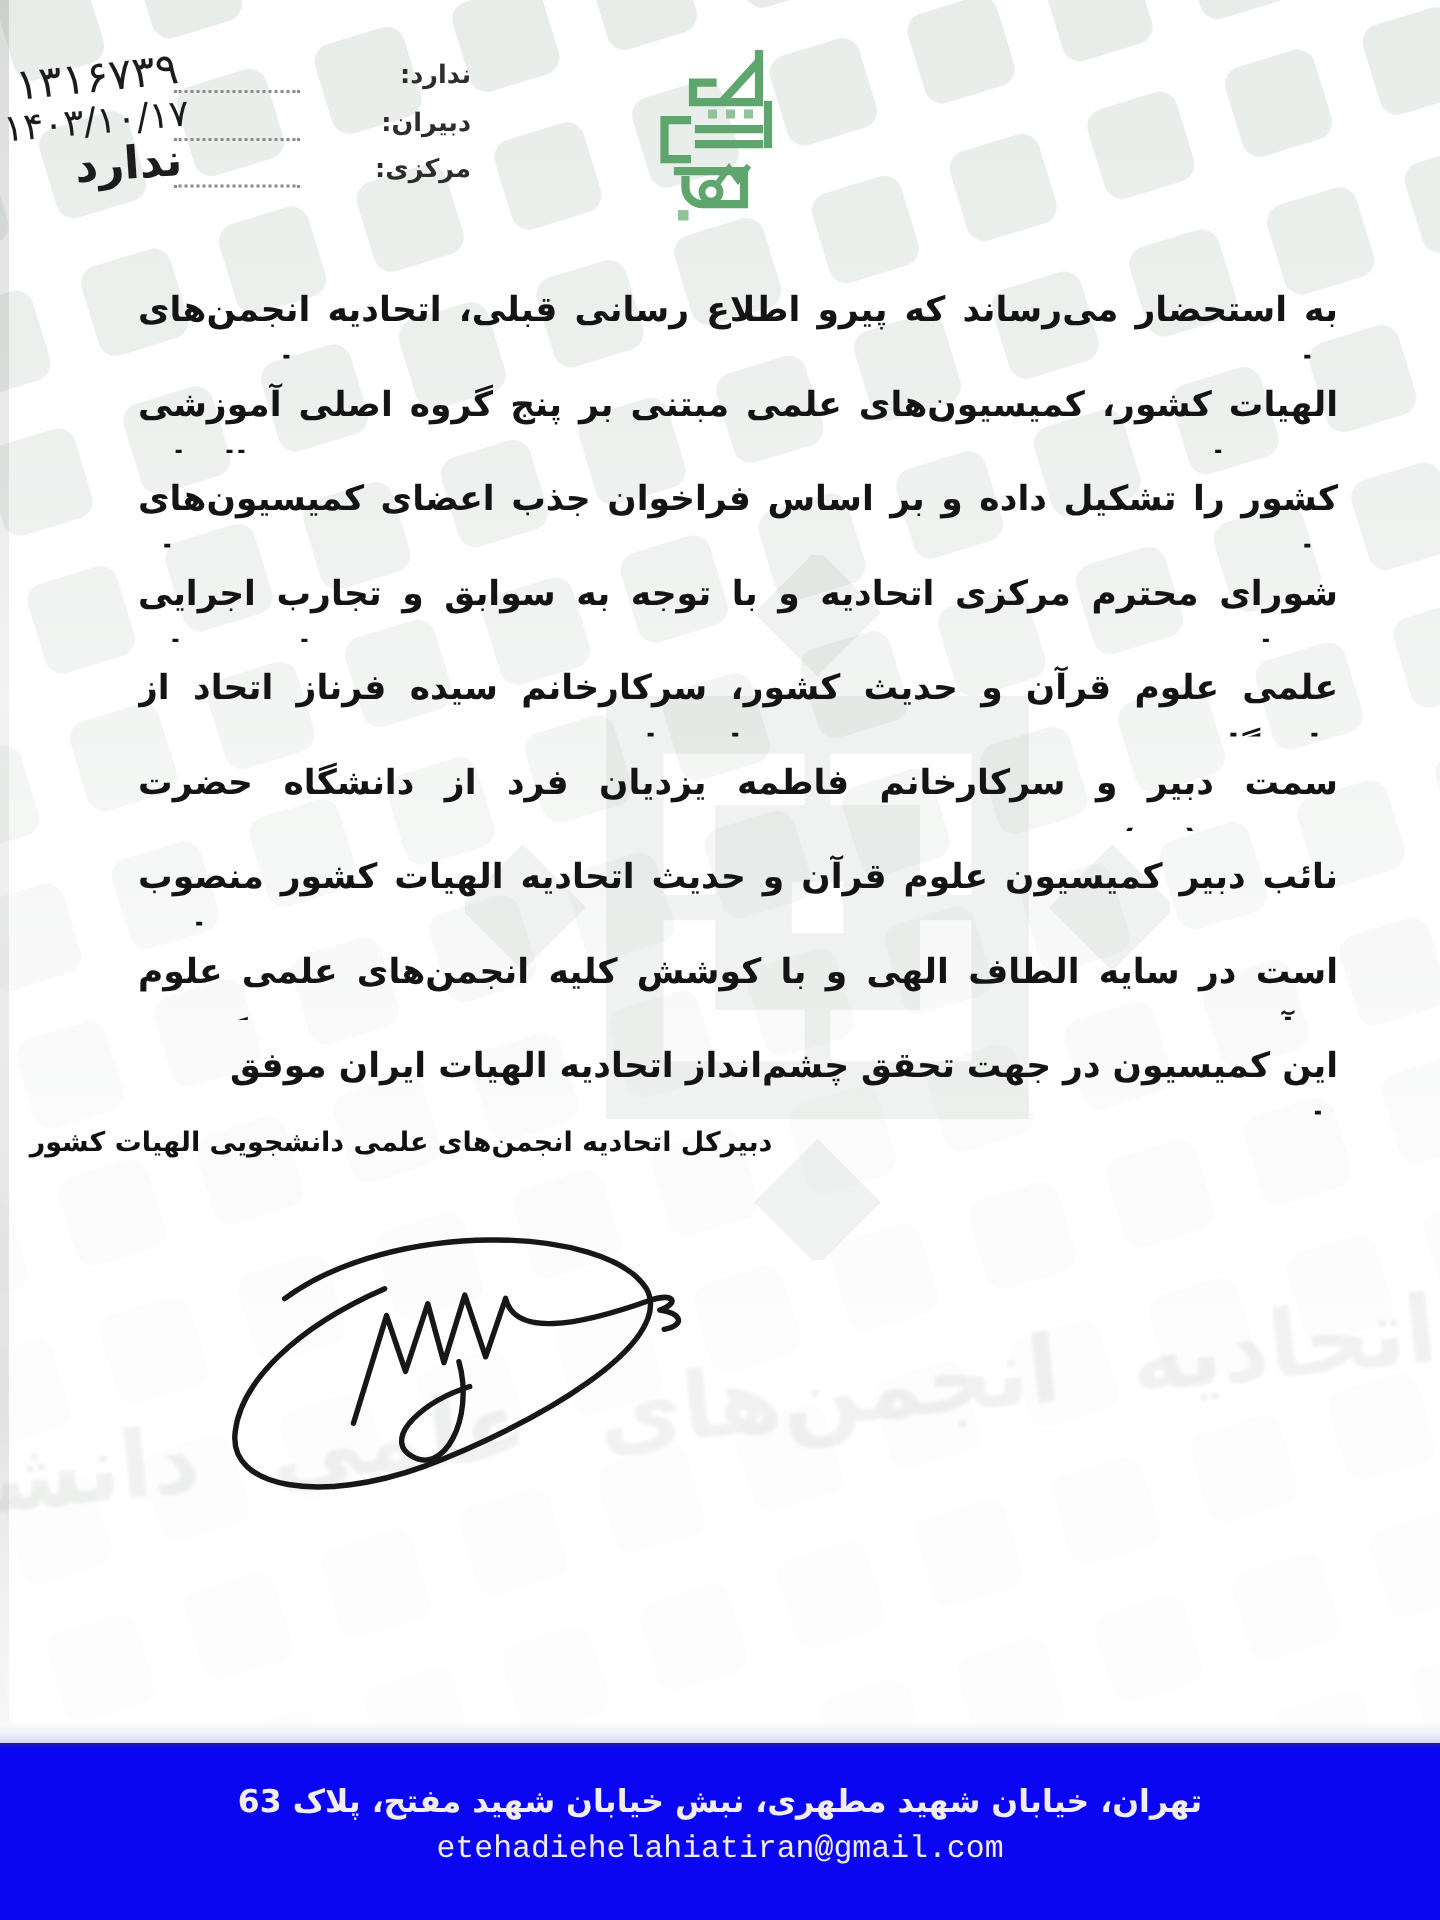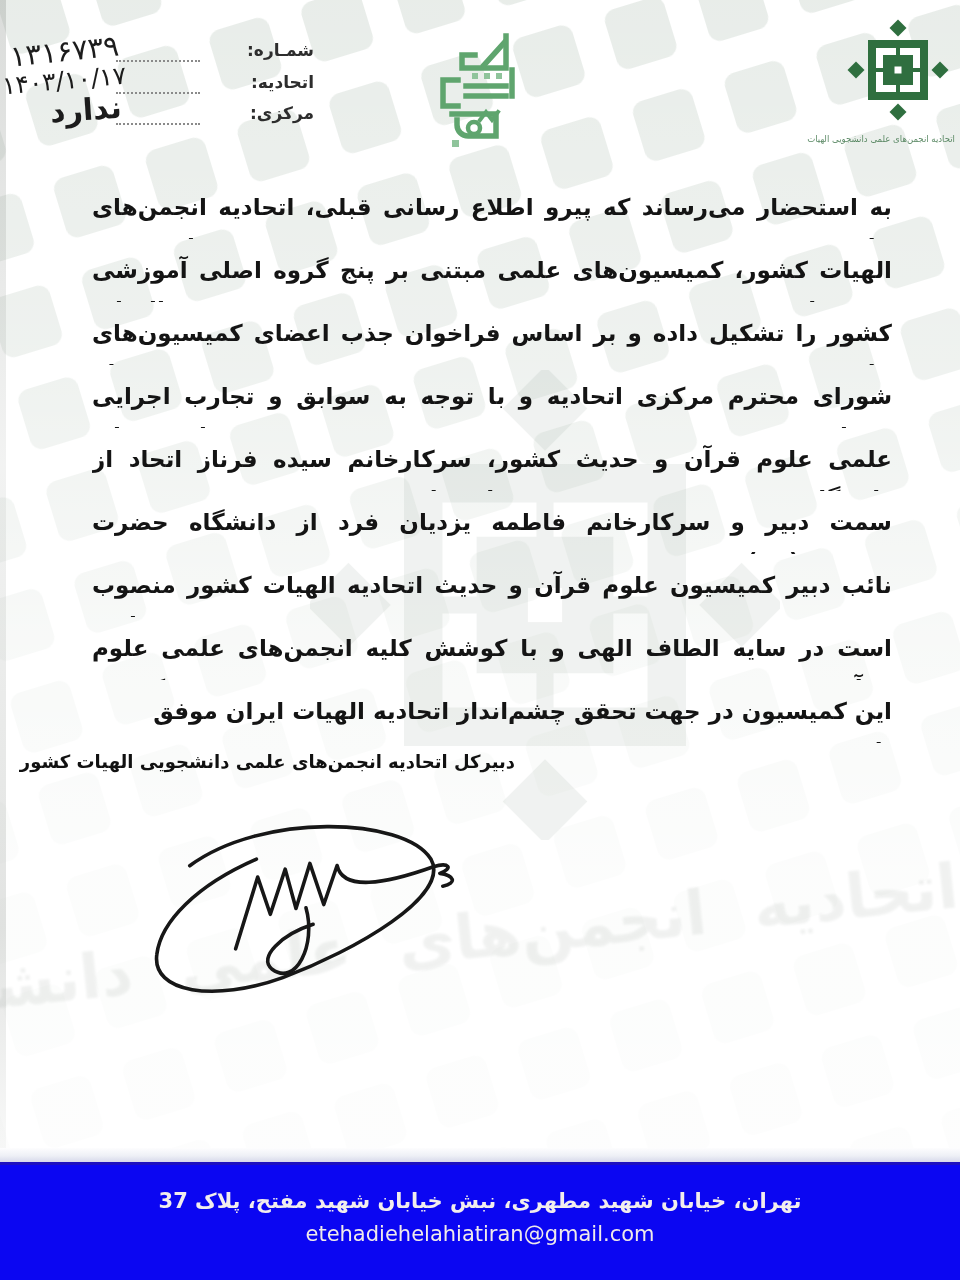--- a/index.html
+++ b/index.html
@@ -59,21 +59,21 @@
 
   .signature { position:absolute; left:138px; top:816px; z-index:3; transform:rotate(-4deg); }
 
   
   .pre-footer { position:absolute; left:0; bottom:118px; width:960px; height:14px; z-index:4;
     background:linear-gradient(to bottom,#fdfdfe 0%, #eef0f6 55%, #d7d9ea 100%); }
   .footer { position:absolute; left:0; bottom:0; width:960px; height:118px; z-index:5;
     background:#0b06f2; border-top:3px solid #1d10c0; text-align:center; }
   .footer-address { margin-top:24px; direction:rtl; font-size:21px; font-weight:bold;
     color:#f2eded; letter-spacing:0.5px; }
-  .footer-email { margin-top:9px; font-size:21px; color:#f0eaea; }
+  .footer-email { margin-top:9px; font-size:21px; color:#f0eaea;font-family:Liberation Mono, monospace; }
 </style>
 </head>
 <body>
 
 <div class="page">
 
   <svg class="bg-pattern" width="960" height="1160">
     <defs>
       <pattern id="sq" width="96" height="96" patternUnits="userSpaceOnUse" patternTransform="rotate(-17) translate(-10,-10)">
         <rect x="6" y="6" width="62" height="62" rx="12" fill="#e6ebe7"></rect>
@@ -99,22 +99,22 @@
         <rect x="39" y="-7" width="14" height="14" transform="rotate(45 46 0)"></rect>
         <rect x="-7" y="39" width="14" height="14" transform="rotate(45 0 46)"></rect>
         <rect x="-53" y="-7" width="14" height="14" transform="rotate(45 -46 0)"></rect>
       </g>
     </g>
   </svg>
 
   <div class="wm-text">اتحادیه انجمن‌های علمی دانشجویی</div>
 
   <div class="hdr">
-    <div class="hdr-label" style="left:196px; top:40px;">شمـاره:</div>
-    <div class="hdr-label" style="left:196px; top:72px;">اتحادیه:</div>
+    <div class="hdr-label" style="left:196px; top:40px;">ندارد:</div>
+    <div class="hdr-label" style="left:196px; top:72px;">دبیران:</div>
     <div class="hdr-label" style="left:196px; top:103px;">مرکزی:</div>
     <div class="hdr-dots" style="left:116px; top:42px;"></div>
     <div class="hdr-dots" style="left:116px; top:74px;"></div>
     <div class="hdr-dots" style="left:116px; top:105px;"></div>
     <div class="hand hand-1">۱۳۱۶۷۳۹</div>
     <div class="hand hand-2">۱۴۰۳/۱۰/۱۷</div>
     <div class="hand hand-3">ندارد</div>
   </div>
 
   <svg class="kufic-logo" width="100" height="122" viewBox="0 0 100 122">
@@ -130,41 +130,20 @@
       <path d="M52 92 l6 -8 l6 8 l6 -8" stroke-width="4"></path>
     </g>
     <g fill="#8fc49b">
       <rect x="44" y="45" width="6" height="6"></rect>
       <rect x="56" y="45" width="6" height="6"></rect>
       <rect x="68" y="45" width="6" height="6"></rect>
       <rect x="24" y="112" width="7" height="7"></rect>
     </g>
   </svg>
 
-  <div class="emblem">
-    <svg width="110" height="110" viewBox="0 0 110 110">
-      <g transform="translate(55,52)" fill="#2f6f3f">
-        <rect x="-30" y="-30" width="60" height="60"></rect>
-        <g fill="#ffffff">
-          <path d="M-22,-22 h20 v7 h-13 v13 h-7 z"></path>
-          <path d="M22,-22 v20 h-7 v-13 h-13 v-7 z"></path>
-          <path d="M22,22 h-20 v-7 h13 v-13 h7 z"></path>
-          <path d="M-22,22 v-20 h7 v13 h13 v7 z"></path>
-          <rect x="-3.5" y="-3.5" width="7" height="7"></rect>
-        </g>
-        <g>
-          <rect x="-6" y="-48" width="12" height="12" transform="rotate(45 0 -42)"></rect>
-          <rect x="36" y="-6" width="12" height="12" transform="rotate(45 42 0)"></rect>
-          <rect x="-6" y="36" width="12" height="12" transform="rotate(45 0 42)"></rect>
-          <rect x="-48" y="-6" width="12" height="12" transform="rotate(45 -42 0)"></rect>
-        </g>
-      </g>
-    </svg>
-    <div class="emblem-caption">اتحادیه انجمن‌های علمی دانشجویی الهیات</div>
-  </div>
 
   <div class="letter-body">
     <div class="body-line">به استحضار می‌رساند که پیرو اطلاع رسانی قبلی، اتحادیه انجمن‌های علمی دانشجویی</div>
     <div class="body-line">الهیات کشور، کمیسیون‌های علمی مبتنی بر پنج گروه اصلی آموزشی رشته‌های الهیات</div>
     <div class="body-line">کشور را تشکیل داده و بر اساس فراخوان جذب اعضای کمیسیون‌های علمی، نظر</div>
     <div class="body-line">شورای محترم مرکزی اتحادیه و با توجه به سوابق و تجارب اجرایی دبیران انجمن‌های</div>
     <div class="body-line">علمی علوم قرآن و حدیث کشور، سرکارخانم سیده فرناز اتحاد از دانشگاه مازندران به</div>
     <div class="body-line">سمت دبیر و سرکارخانم فاطمه یزدیان فرد از دانشگاه حضرت معصومه(س) به سمت</div>
     <div class="body-line">نائب دبیر کمیسیون علوم قرآن و حدیث اتحادیه الهیات کشور منصوب می‌شوند. امید</div>
     <div class="body-line">است در سایه الطاف الهی و با کوشش کلیه انجمن‌های علمی علوم قرآن و حدیث کشور،</div>
@@ -178,17 +157,17 @@
   <svg class="signature" width="330" height="185" viewBox="0 0 330 185">
     <g fill="none" stroke="#171717" stroke-width="3.6" stroke-linecap="round" stroke-linejoin="round">
       <path d="M55 42 C130 -6, 272 8, 296 52 C314 90, 214 138, 140 160 C70 180, 8 166, 16 128 C22 96, 60 62, 122 40"></path>
       <path d="M95 128 L122 58 L132 96 L150 52 L158 92 L175 48 L186 90 L202 52 C206 78, 248 74, 298 60 C314 56, 318 63, 304 67 C318 70, 321 78, 306 80"></path>
       <path d="M168 92 C176 130, 152 170, 130 151 C116 138, 142 117, 174 109"></path>
     </g>
   </svg>
 
   <div class="pre-footer"></div>
   <div class="footer">
-    <div class="footer-address">تهران، خیابان شهید مطهری، نبش خیابان شهید مفتح، پلاک 37</div>
+    <div class="footer-address">تهران، خیابان شهید مطهری، نبش خیابان شهید مفتح، پلاک 63</div>
     <div class="footer-email">etehadiehelahiatiran@gmail.com</div>
   </div>
 
 </div>
 
 </body></html>

